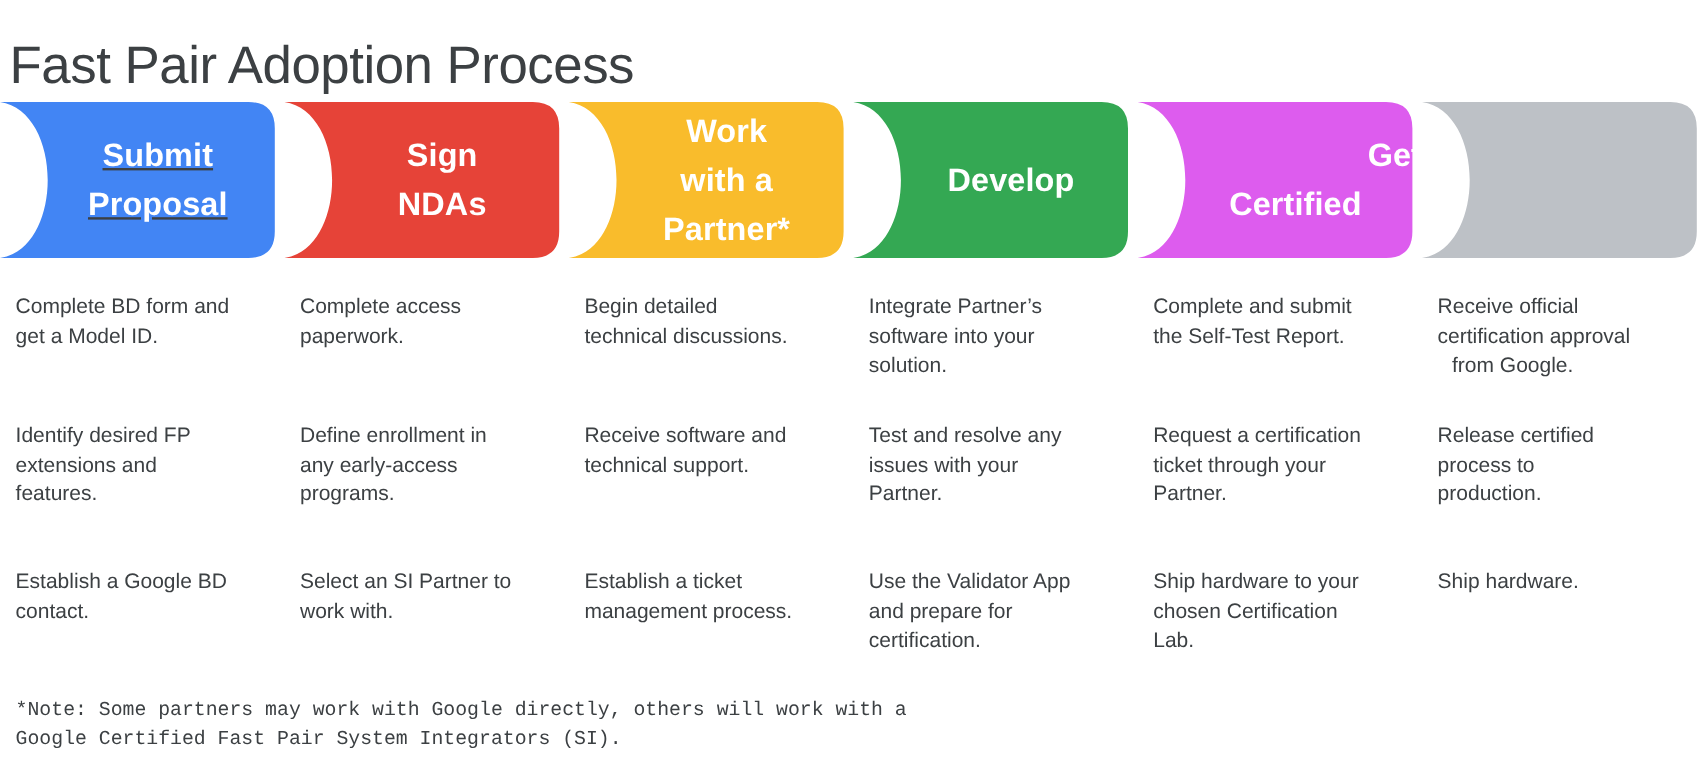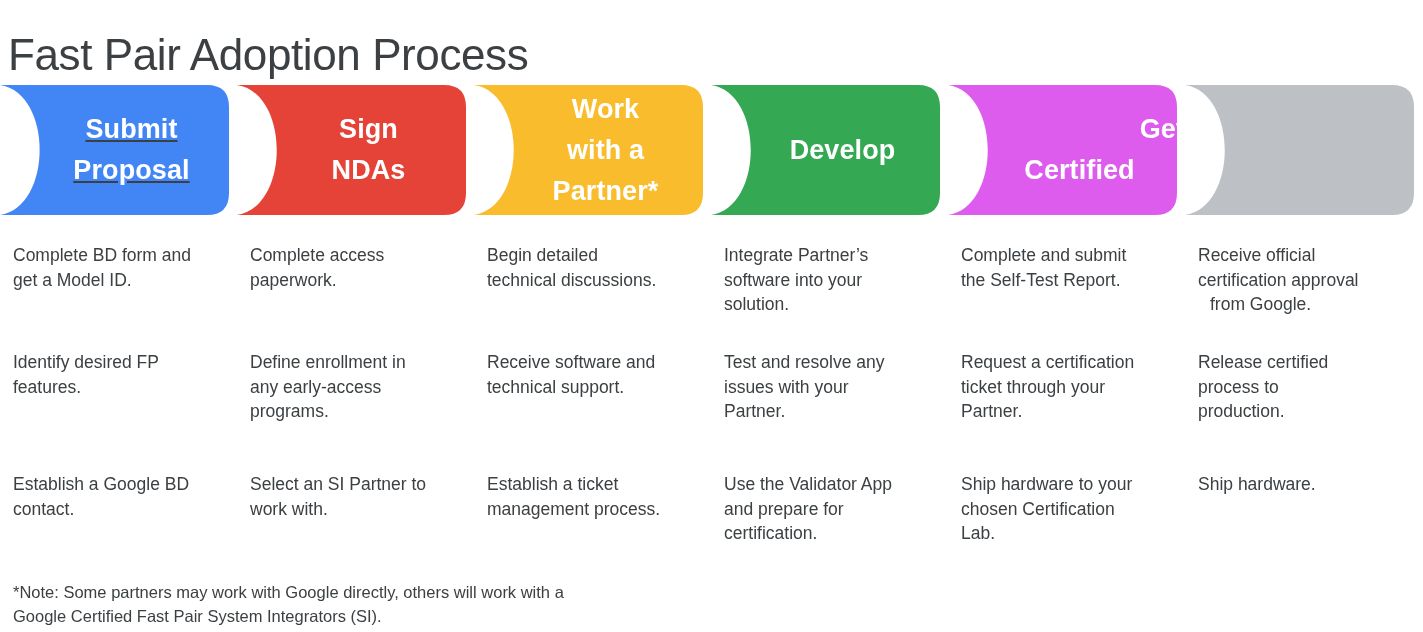--- a/index.html
+++ b/index.html
@@ -114,21 +114,21 @@
   
   .footnote {
     position: absolute;
     left: 13px;
     top: 580px;
     width: 720px;
     font-size: 16.5px;
     line-height: 24px;
     color: #3c4043;
   }
-  .footnote .ln { display: block; white-space: nowrap; }
+  .footnote .ln { display: block; white-space: nowrap; font-family: Liberation Mono, monospace; }
 </style>
 </head>
 <body>
 
 <div id="page">
 
   <h1 class="page-title">Fast Pair Adoption Process</h1>
 
   <div class="chevron-band">
       <div class="chevron" style="left: 0px; text-decoration: underline;">
@@ -184,20 +184,21 @@
     </div>
 
   <div class="columns">
       <div class="column" style="left: 13px;">
         <div class="bullet-block row0">
           <span class="ln">Complete BD form and</span>
           <span class="ln">get a Model ID.</span>
         </div>
         <div class="bullet-block row1">
           <span class="ln">Identify desired FP</span>
+          <span class="ln">extensions and</span>
           <span class="ln">features.</span>
         </div>
         <div class="bullet-block row2">
           <span class="ln">Establish a Google BD</span>
           <span class="ln">contact.</span>
         </div>
       </div>
       <div class="column" style="left: 250px;">
         <div class="bullet-block row0">
           <span class="ln">Complete access</span>

